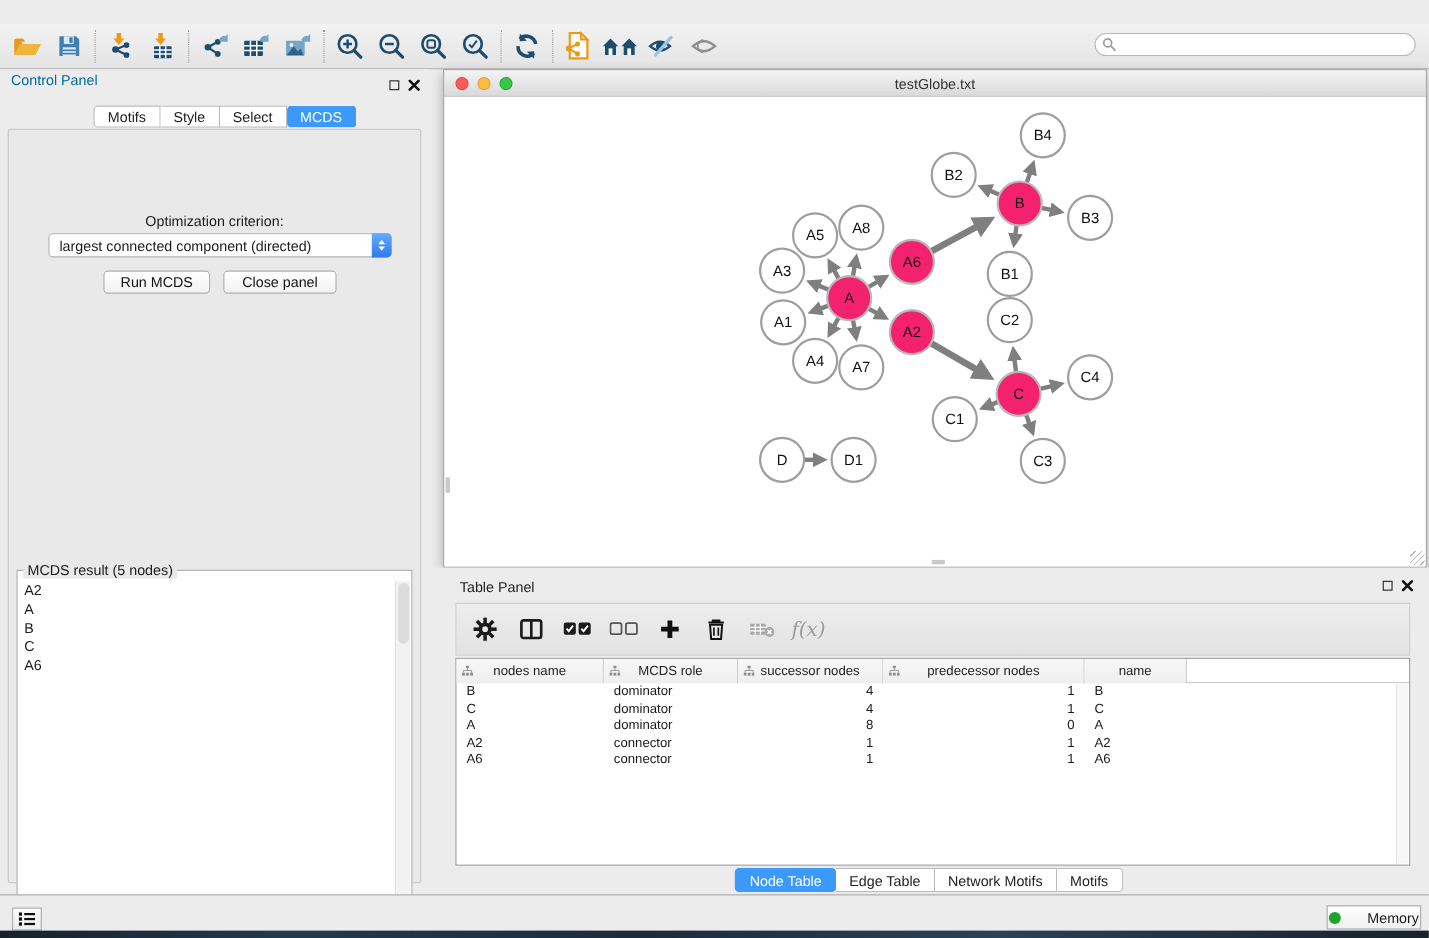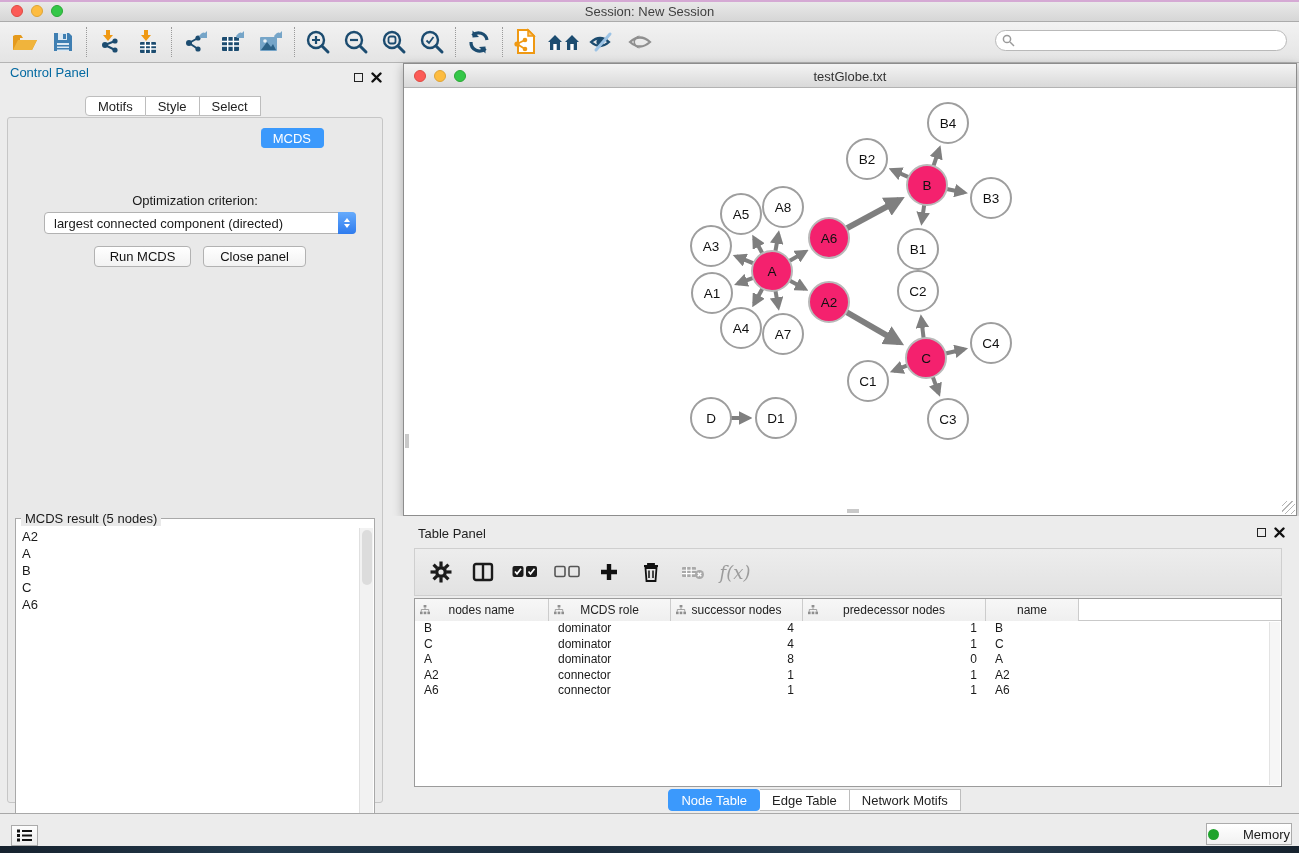--- a/index.html
+++ b/index.html
@@ -36,21 +36,21 @@
   #cp-title { position:absolute; left:10px; top:2px; color:#0369a1; }
   .panel-ctrls { position:absolute; right:8px; top:9px; display:flex; gap:8px; align-items:center; }
   .float-box { width:9px; height:9px; border:1.5px solid #222; background:transparent; }
   #cp-body { position:absolute; left:7px; top:54px; width:376px; height:686px;
     background:#e9e9e9; border:1px solid #c6c6c6; border-radius:3px; }
   .segmented { position:absolute; display:flex; }
   #cp-tabs { left:77px; top:-22px; }
   .seg-tab { height:20px; padding:0 12px; background:#fff; border:1px solid #bdbdbd; border-left:none;
     display:flex; align-items:center; justify-content:center; font-size:13px; color:#222; }
   .seg-tab:first-child { border-left:1px solid #bdbdbd; border-radius:4px 0 0 4px; }
-  .seg-tab:last-child { border-radius:0 4px 4px 0;margin-top:32px; }
+  .seg-tab:last-child { border-radius:0 4px 4px 0; }
   .seg-tab.selected { background:#3b99fc; border-color:#3b99fc; color:#fff; border-radius:4px; }
   #opt-label { position:absolute; left:0; top:75px; width:100%; text-align:center; }
   #criterion-select { position:absolute; left:36px; top:94px; width:312px; height:22px; background:#fff;
     border:1px solid #b2b2b2; border-radius:4px; display:flex; align-items:center; }
   #criterion-select .val { flex:1; padding-left:9px; font-size:13px; white-space:nowrap; }
   #criterion-select .stepper { width:18px; height:22px; margin-right:-1px; border-radius:0 4px 4px 0;
     background:linear-gradient(#66abfc,#2e7bee); display:flex; flex-direction:column; align-items:center; justify-content:center; gap:2px; }
   .tri-up { width:0; height:0; border-left:3.5px solid transparent; border-right:3.5px solid transparent; border-bottom:4px solid #fff; }
   .tri-dn { width:0; height:0; border-left:3.5px solid transparent; border-right:3.5px solid transparent; border-top:4px solid #fff; }
   .push-btn { position:absolute; top:128px; height:21px; background:linear-gradient(#ffffff,#f2f2f2);
@@ -111,29 +111,20 @@
   #desktop-strip { position:absolute; left:0; top:846px; width:1299px; height:7px;
     background:linear-gradient(90deg,#16222e,#233a4d 20%,#1b2c3c 45%,#2b4257 70%,#16222e); }
 
   svg { display:block; }
 </style>
 </head>
 <body>
 
 <div id="app">
 
-  <div id="titlebar">
-    <div class="pinkline"></div>
-    <div class="lights">
-      <div class="light red"></div>
-      <div class="light yellow"></div>
-      <div class="light green"></div>
-    </div>
-    <div id="title-text">Session: New Session</div>
-  </div>
 
   <div id="toolbar">
     <div class="tbtn">
       <svg width="26" height="22" viewBox="0 0 26 22">
         <path d="M1 5 L1 19 L20 19 L25 9 L8 9 L8 7 L11 7 L9 4 L3 4 Z" fill="#e59a1c"></path>
         <path d="M1 19 L6 9 L25 9 L20 19 Z" fill="#f0b43c"></path>
       </svg>
     </div>
     <div class="tbtn">
       <svg width="22" height="22" viewBox="0 0 22 22">

